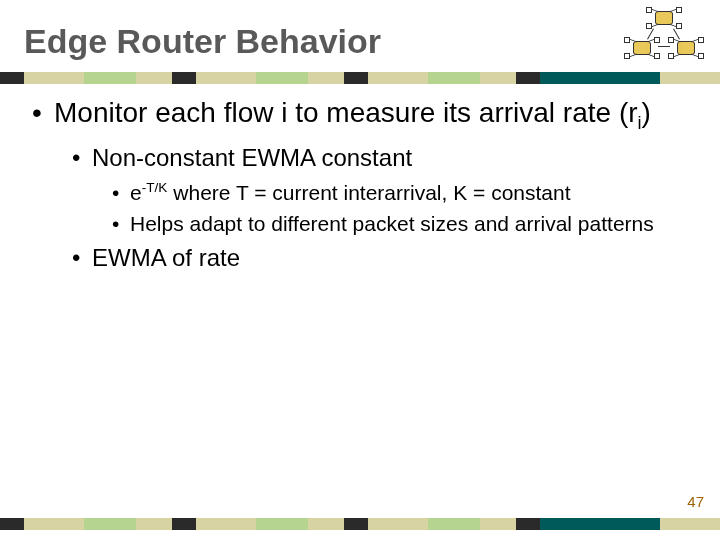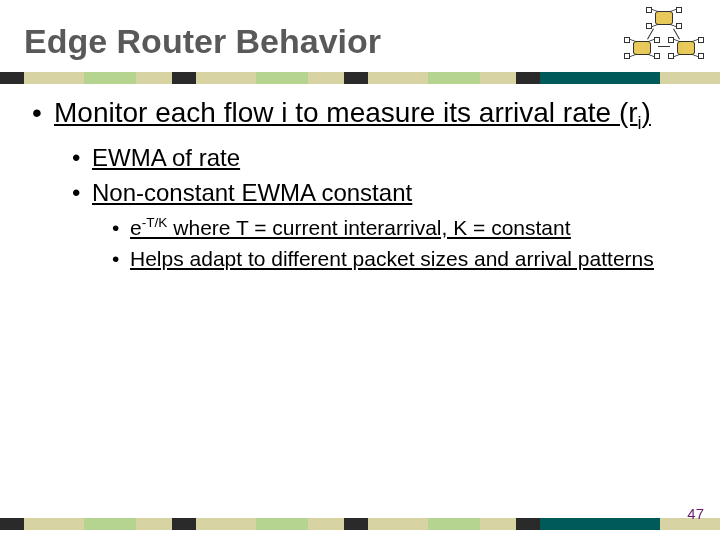--- a/index.html
+++ b/index.html
@@ -4,23 +4,23 @@
 <style>
   * { margin: 0; padding: 0; box-sizing: border-box; }
   html, body { width: 720px; height: 540px; background: #fff; font-family: Arial, Helvetica, sans-serif; color: #000; overflow: hidden; }
   .slide { position: relative; width: 720px; height: 540px; }
   .title { position: absolute; left: 24px; top: 22px; font-size: 34px; color: #595959; font-weight: 700; }
   .logo { position: absolute; top: 8px; right: 14px; width: 84px; height: 58px; }
   .stripe { position: absolute; left: 0; width: 720px; height: 12px; display: flex; }
   .stripe-top { top: 72px; }
   .stripe-bottom { bottom: 10px; }
   .seg { height: 100%; }
-  .page-num { position: absolute; right: 16px; bottom: 18px; font-size: 15px; color: #701a75; }
+  .page-num { position: absolute; right: 16px; bottom: 30px; font-size: 15px; color: #a16207; }
   .content { position: absolute; left: 28px; top: 96px; width: 660px; }
-  ul { list-style: none; text-decoration: underline; }
+  ul { list-style: none; }
   .lvl1 > li { position: relative; padding-left: 26px; font-size: 28px; line-height: 1.22; margin-bottom: 6px; }
   .lvl1 > li::before { content: "•"; position: absolute; left: 4px; top: 0; }
   .lvl2 { margin-top: 8px; margin-left: 16px; }
   .lvl2 > li { position: relative; padding-left: 22px; font-size: 24px; line-height: 1.3; margin-bottom: 4px; }
   .lvl2 > li::before { content: "•"; position: absolute; left: 2px; top: 0; }
   .lvl3 { margin-top: 6px; margin-left: 18px; }
   .lvl3 > li { position: relative; padding-left: 20px; font-size: 21px; line-height: 1.3; margin-bottom: 4px; }
   .lvl3 > li::before { content: "•"; position: absolute; left: 2px; top: 0; }
   .sub { font-size: 0.65em; vertical-align: sub; }
   .sup { font-size: 0.65em; vertical-align: super; }
@@ -100,30 +100,30 @@
       <div class="seg" style="background: rgb(42, 42, 42); width: 24px;"></div>
       <div class="seg" style="background: rgb(0, 90, 90); width: 120px;"></div>
       <div class="seg" style="background: rgb(216, 211, 162); width: 60px;"></div>
     </div>
 
   <div class="content">
     <ul class="lvl1">
       <li>
         <span>Monitor each flow i to measure its arrival rate (r</span><span class="sub">i</span><span>)</span>
         <ul class="lvl2">
-          <li>EWMA of rate</li>
           <li>
             <span>Non-constant EWMA constant</span>
             <ul class="lvl3">
               <li>
                 <span>e</span><span class="sup">-T/K</span><span> where T = current interarrival, K = constant</span>
               </li>
               <li>Helps adapt to different packet sizes and arrival patterns</li>
             </ul>
           </li>
+          <li>EWMA of rate</li>
         </ul>
       </li>
     </ul>
   </div>
 
   <div class="stripe stripe-bottom">
       <div class="seg" style="background: rgb(42, 42, 42); width: 24px;"></div>
       <div class="seg" style="background: rgb(216, 211, 162); width: 60px;"></div>
       <div class="seg" style="background: rgb(180, 212, 143); width: 52px;"></div>
       <div class="seg" style="background: rgb(216, 211, 162); width: 36px;"></div>

